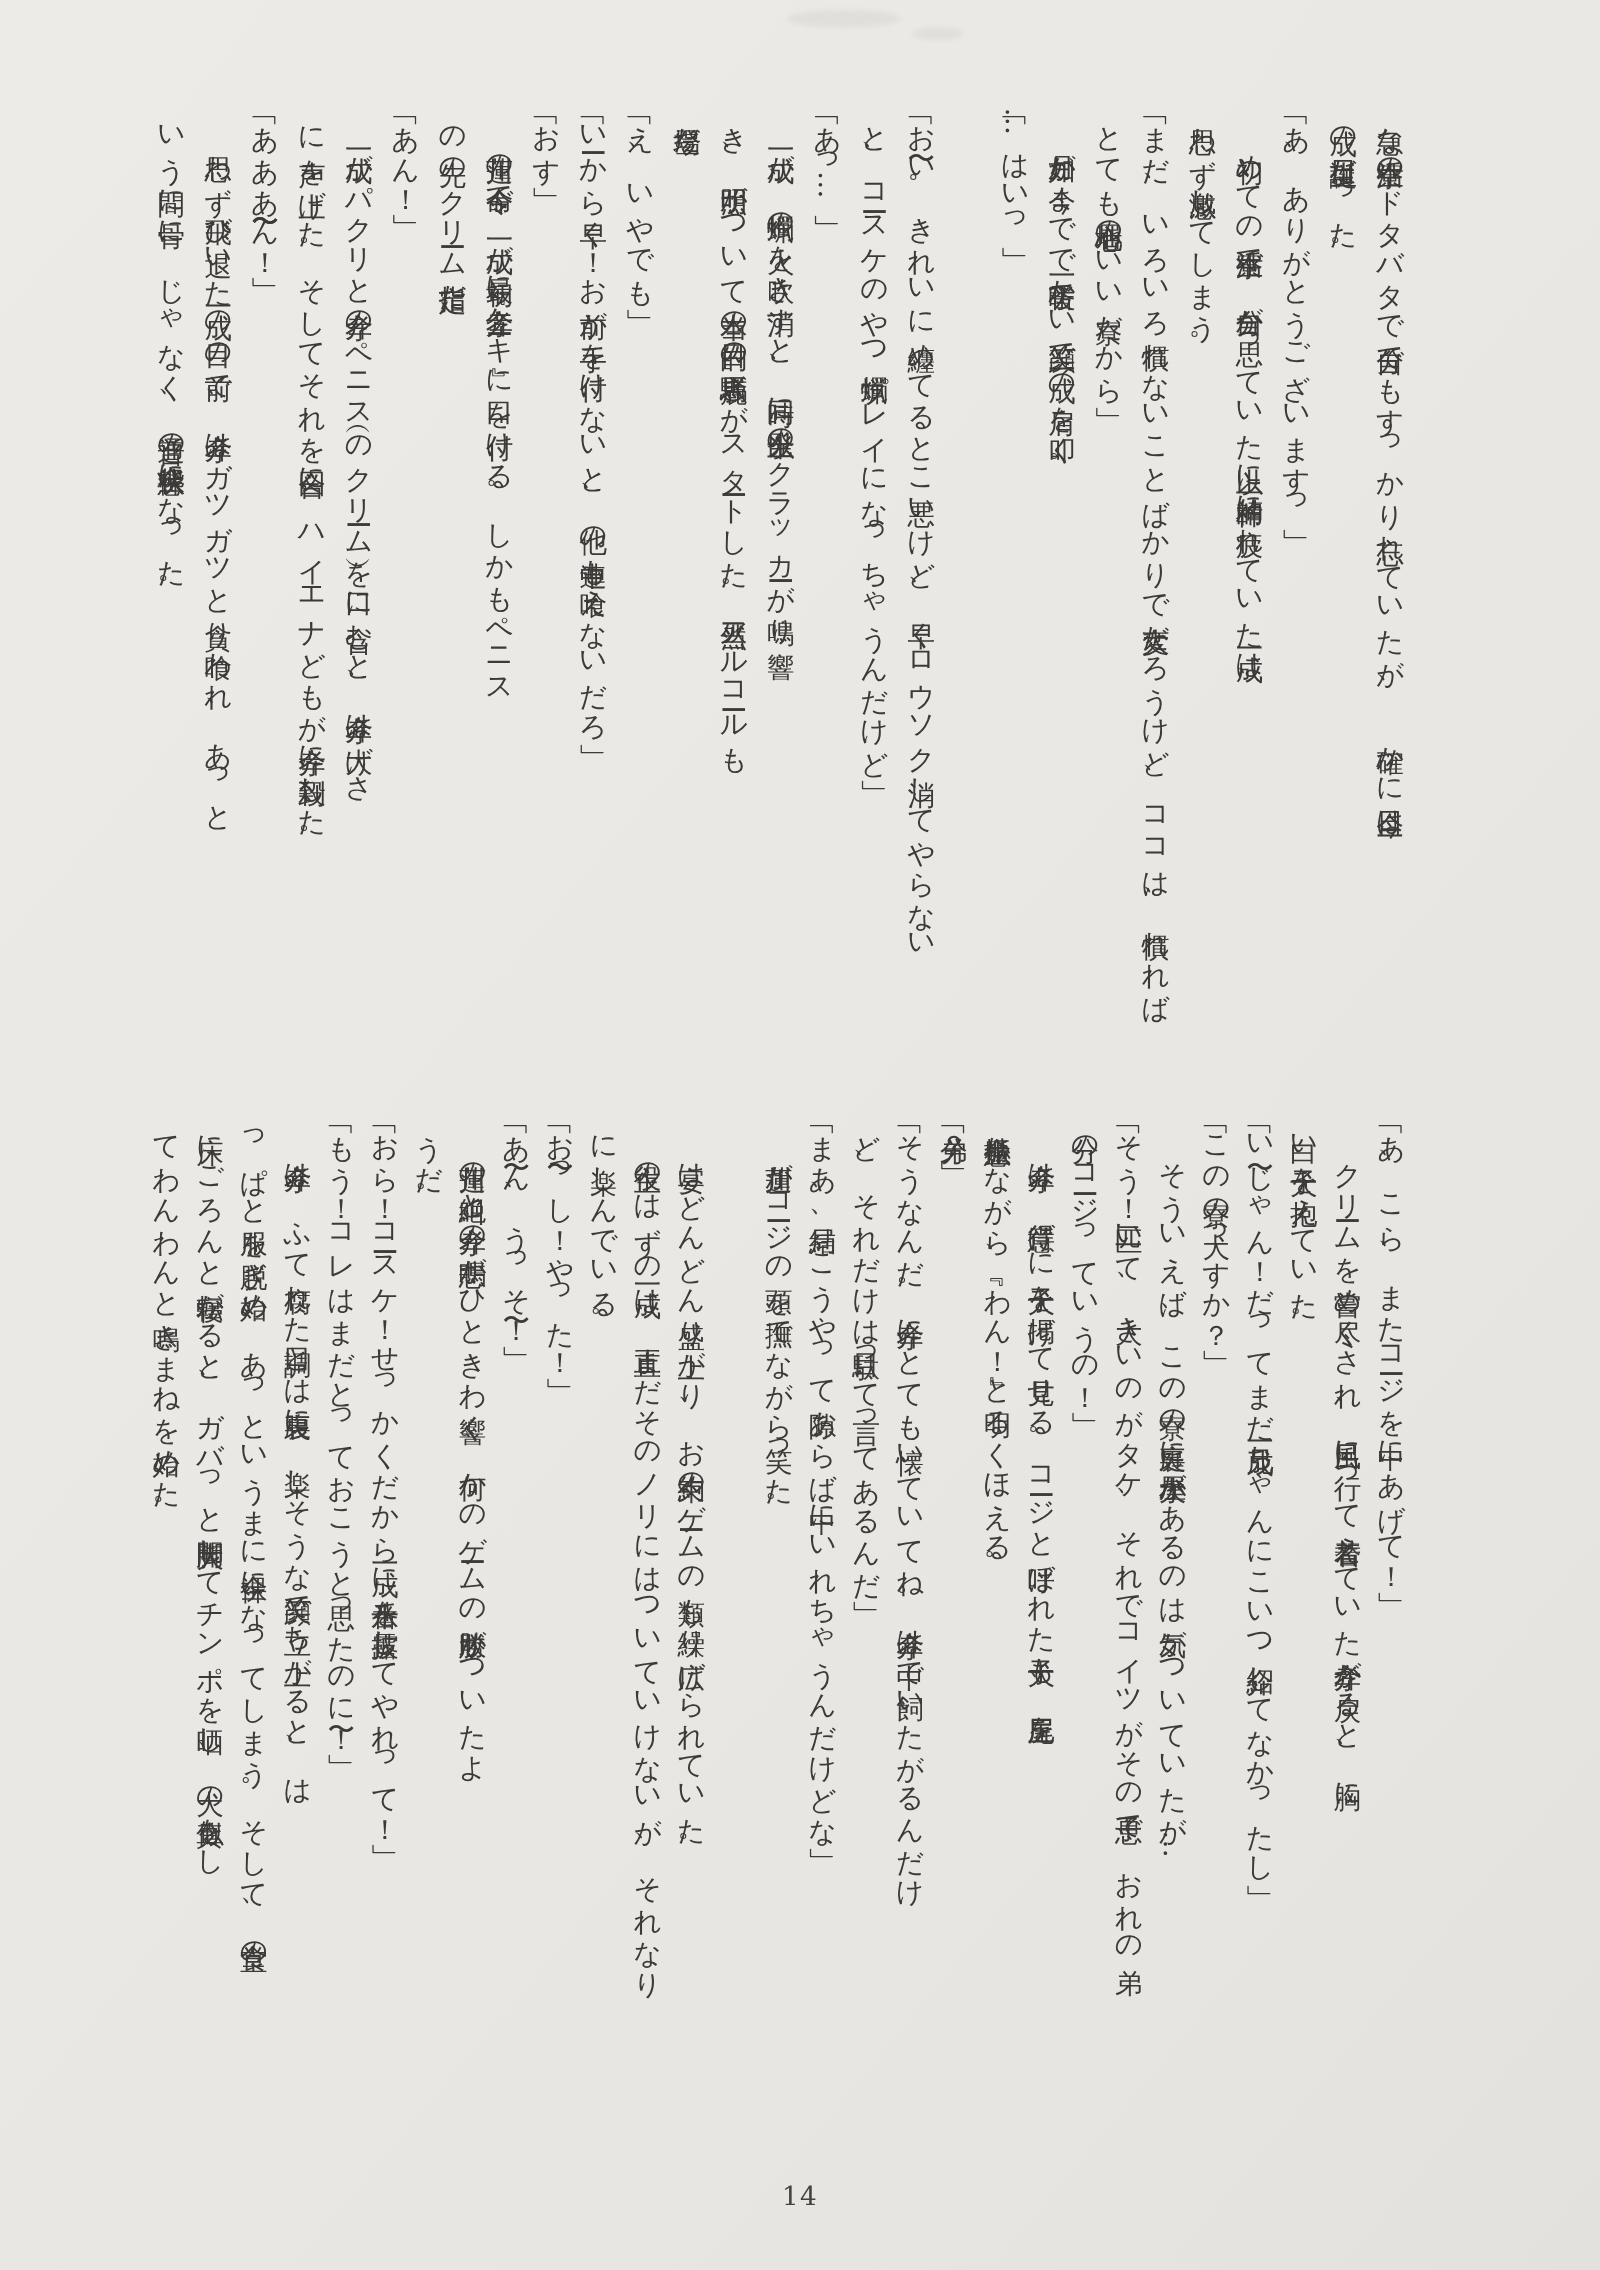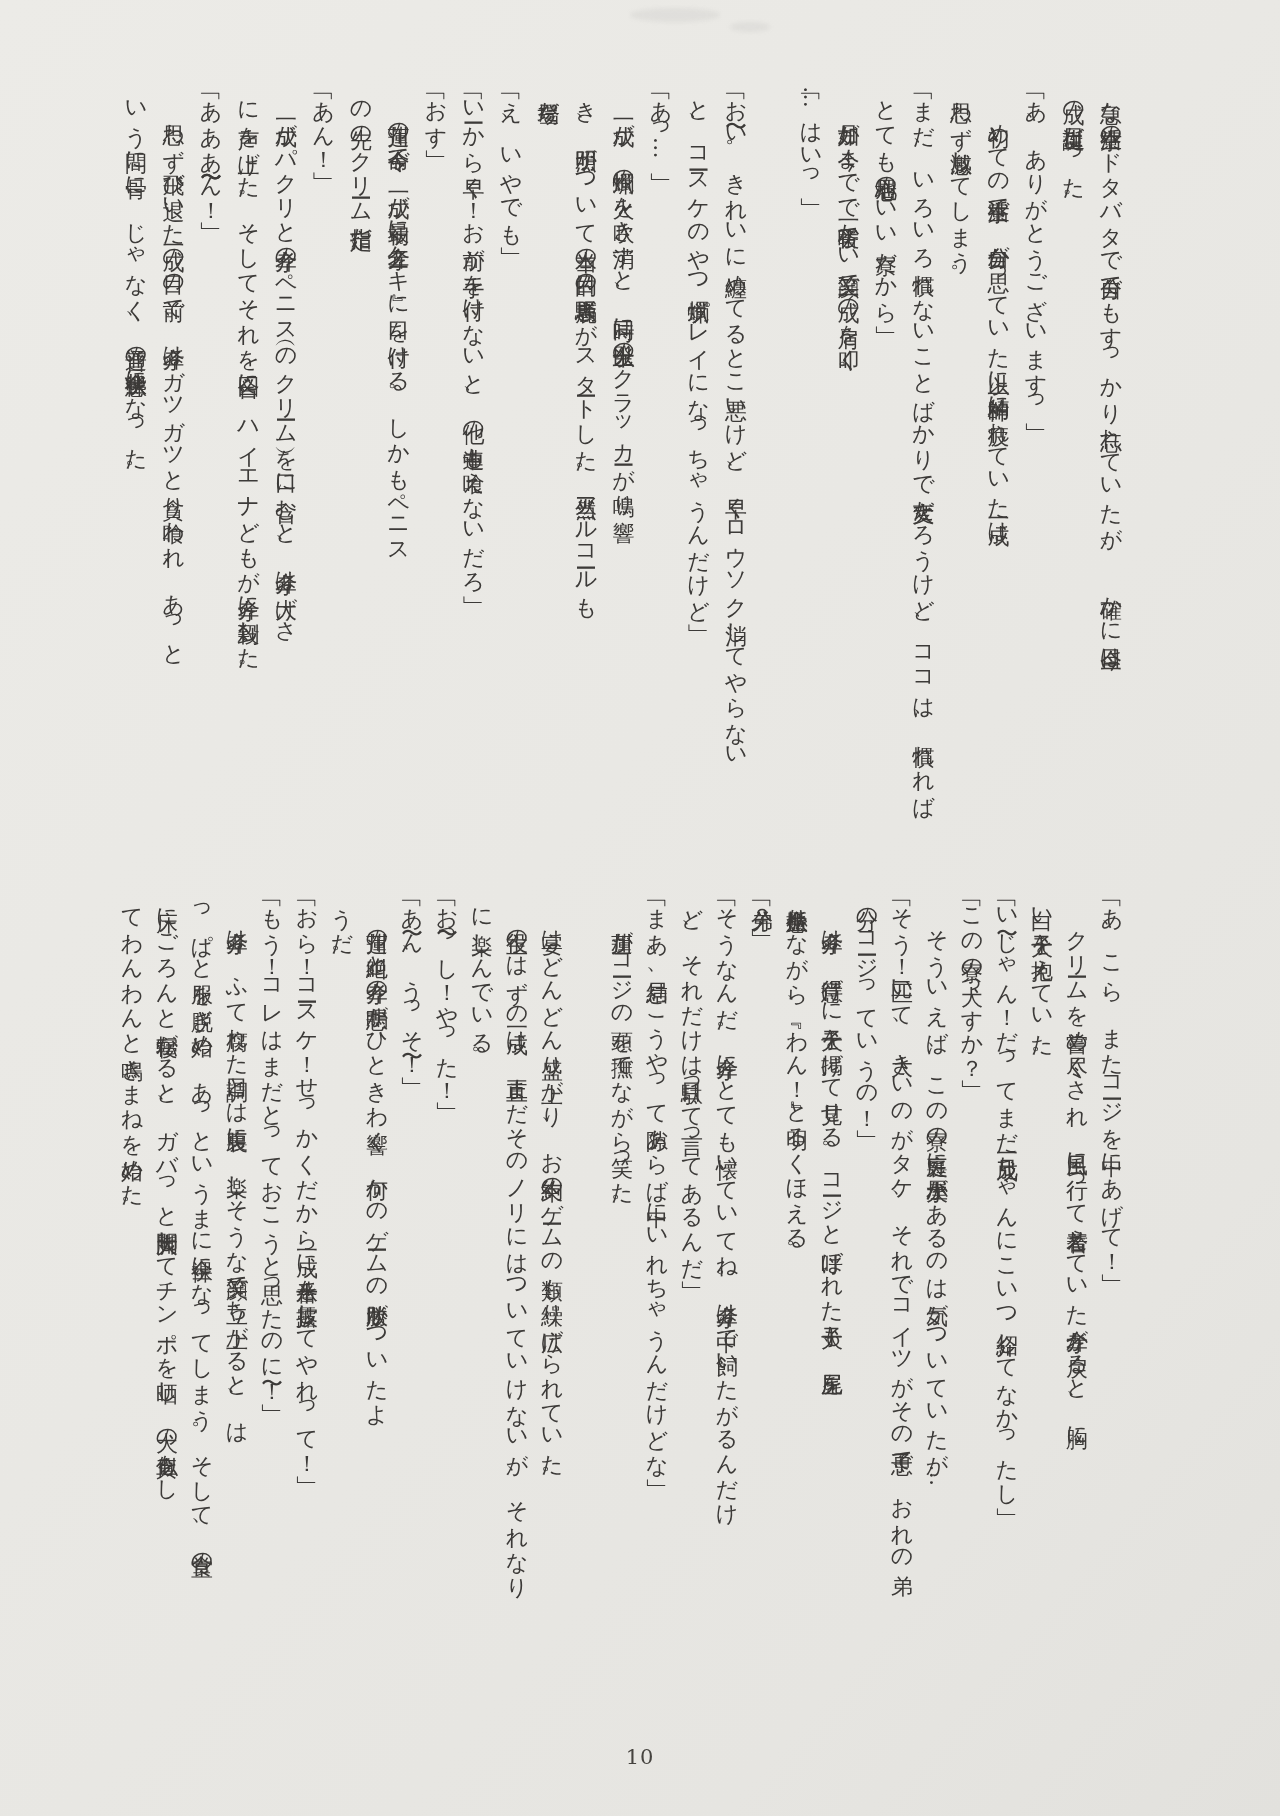--- a/index.html
+++ b/index.html
@@ -70,14 +70,14 @@
 <body>
 
 <div class="scan-page">
   <div class="scan-speck speck-a"></div>
   <div class="scan-speck speck-b"></div>
 
   <section class="vtext block-top"><p class="line">急な寮生活のドタバタで自分でもすっかり忘れていたが、　確かに今日は一</p><p class="line">成の誕生日だった。</p><p class="line">「あ、ありがとうございますっ」</p><p class="line">　初めての寮生活で、自分が思っていた以上に精神的に疲れていた一成は、</p><p class="line">思わず感激してしまう。</p><p class="line">「まだ、いろいろ慣れないことばかりで大変だろうけど、ココは、慣れれば</p><p class="line">とても居心地のいい寮だから」</p><p class="line">　如月が今までで一番暖かい笑顔で一成の肩を叩く。</p><p class="line">「…はいっ」</p><p class="line">　</p><p class="line">「お〜い。きれいに纏めてるとこ悪いけど、早くロウソク消してやらない</p><p class="line">と、コースケのやつ蝋燭プレイになっちゃうんだけど」</p><p class="line">「あっ…」</p><p class="line">　一成が、蝋燭の火を吹き消すと、同時に十発以上のクラッカーが鳴り響</p><p class="line">き、照明がついて本当の目的の馬鹿騒ぎがスタートした。当然アルコールも</p><p class="line">登場だ。</p><p class="line">「え、いやでも」</p><p class="line">「いーから早く！お前が手を付けないと、他の連中も喰えないだろ」</p><p class="line">「おす」</p><p class="line">　蓮川の命令で、一成が最初に『孝介ケーキ』に口を付ける。しかもペニス</p><p class="line">の先のクリーム指定だ。</p><p class="line">「あん！」</p><p class="line">　一成がパクリと孝介のペニス（のクリーム）を口に含むと、孝介は大げさ</p><p class="line">に声を上げた。そしてそれを合図に、ハイエナどもが孝介に殺到した。</p><p class="line">「あああ〜〜ん！」</p><p class="line">　思わず飛び退いた一成の目の前で、孝介はガツガツと貪り喰われ、あっと</p><p class="line">いう間に骨に、じゃなく、普通の全裸状態になった。</p></section>
 
   <section class="vtext block-bottom"><p class="line">「あ、こら、またコージを中にあげて！」</p><p class="line">　クリームを嘗め尽くされ、風呂に行って着替えていた孝介が戻ると、胸に</p><p class="line">白い子犬を抱えていた。</p><p class="line">「い〜じゃん！だってまだ一成兄ちゃんにこいつ紹介してなかったし」</p><p class="line">「この寮の犬っすか？」</p><p class="line">　そういえば、この寮の裏庭に犬小屋があるのは気がついていたが…</p><p class="line">「そう！二匹いて、大きいのがタケ、それでコイツがその息子で、おれの弟</p><p class="line">分のコージっていうの！」</p><p class="line">　孝介は、得意げに子犬を掲げて見せる。コージと呼ばれた子犬も、尻尾を一</p><p class="line">生懸命振りながら、『わん！』と明るくほえる。</p><p class="line">「弟分？」</p><p class="line">「そうなんだ。孝介にとても懐いていてね。孝介は中で飼いたがるんだけ</p><p class="line">ど、それだけは駄目って言ってあるんだ」</p><p class="line">「まあ、結局、こうやって隙あらば中にいれちゃうんだけどな」</p><p class="line">　蓮川がコージの頭を撫でながら笑った。</p><p class="line">　</p><p class="line">　宴はどんどん盛り上がり、お約束のゲームの類も繰り広げられていた。</p><p class="line">　主役のはずの一成は、正直まだそのノリにはついていけないが、それなり</p><p class="line">に楽しんでいる。</p><p class="line">「お〜っし！やった！」</p><p class="line">「あ〜ん、うっそ〜！」</p><p class="line">　蓮川の絶叫と孝介の悲鳴がひときわ響く。何かのゲームの勝敗がついたよ</p><p class="line">うだ。</p><p class="line">「おら！コースケ！せっかくだから一成に十八番を披露してやれって！」</p><p class="line">「もう！コレはまだとっておこうと思ったのに〜！」</p><p class="line">　孝介は、ふて腐れた口調とは裏腹に、楽しそうな笑顔で立ち上がると、は</p><p class="line">っぱと服を脱ぎ始め、あっというまに全裸になってしまう。そして、食堂の</p><p class="line">床にごろんと寝転がると、ガバっと大開脚してチンポを晒し、犬の真似をし</p><p class="line">てわんわんと鳴きまねを始めた。</p></section>
 
-  <div class="page-number">10</div>
+  <div class="page-number">14</div>
 </div>
 
 </body></html>

